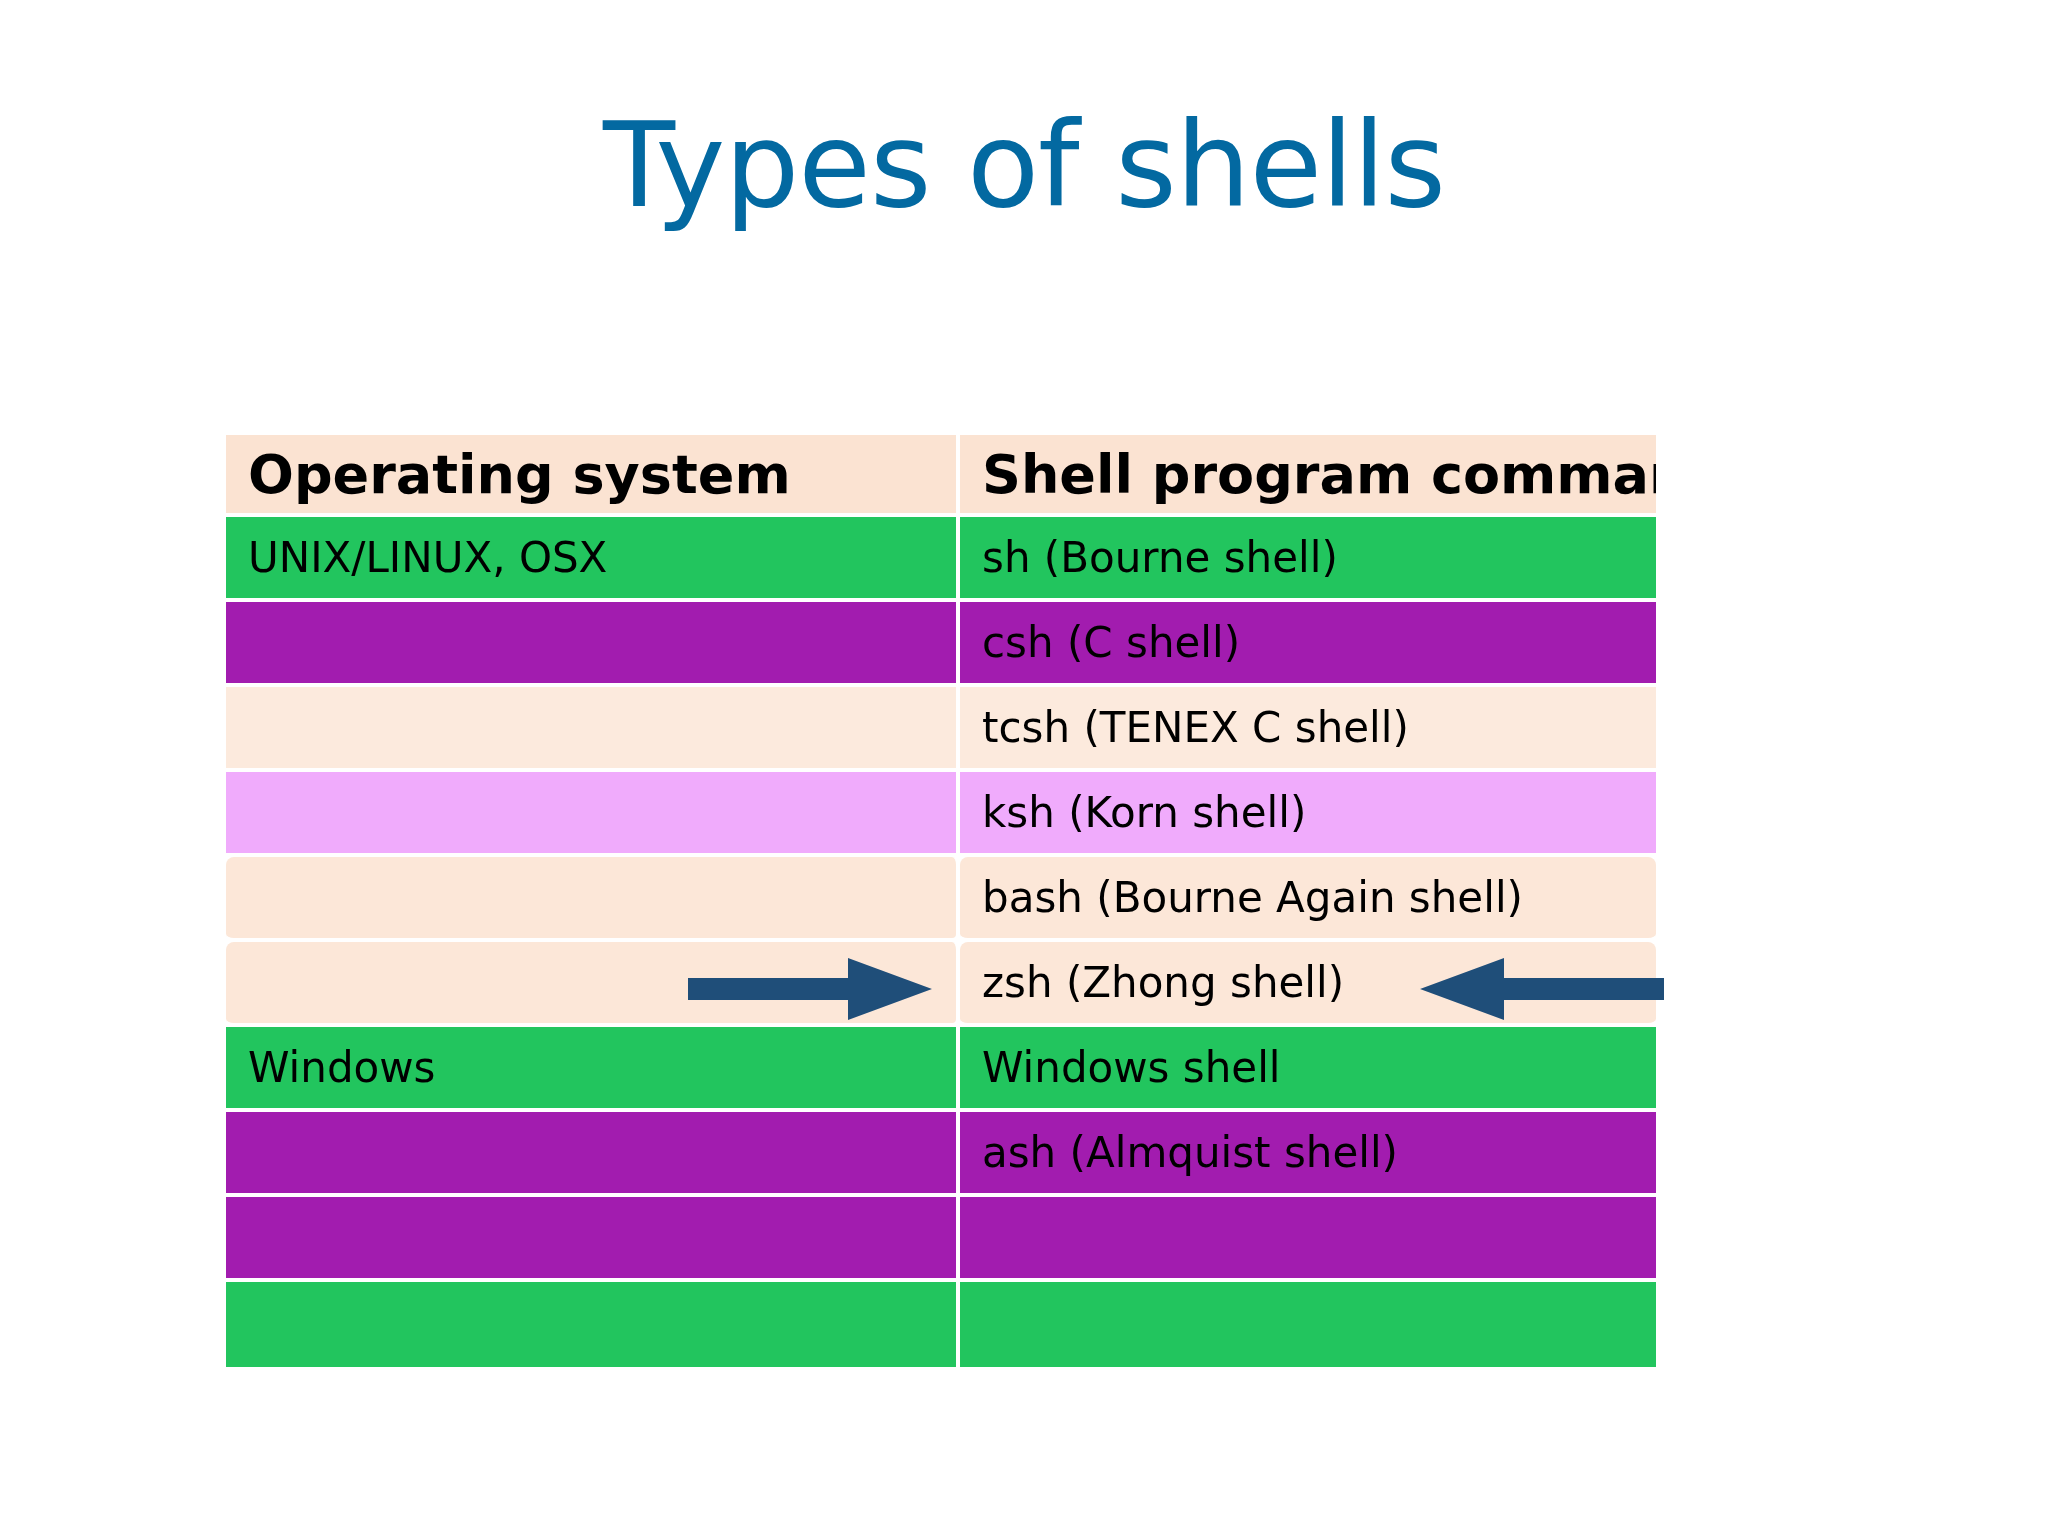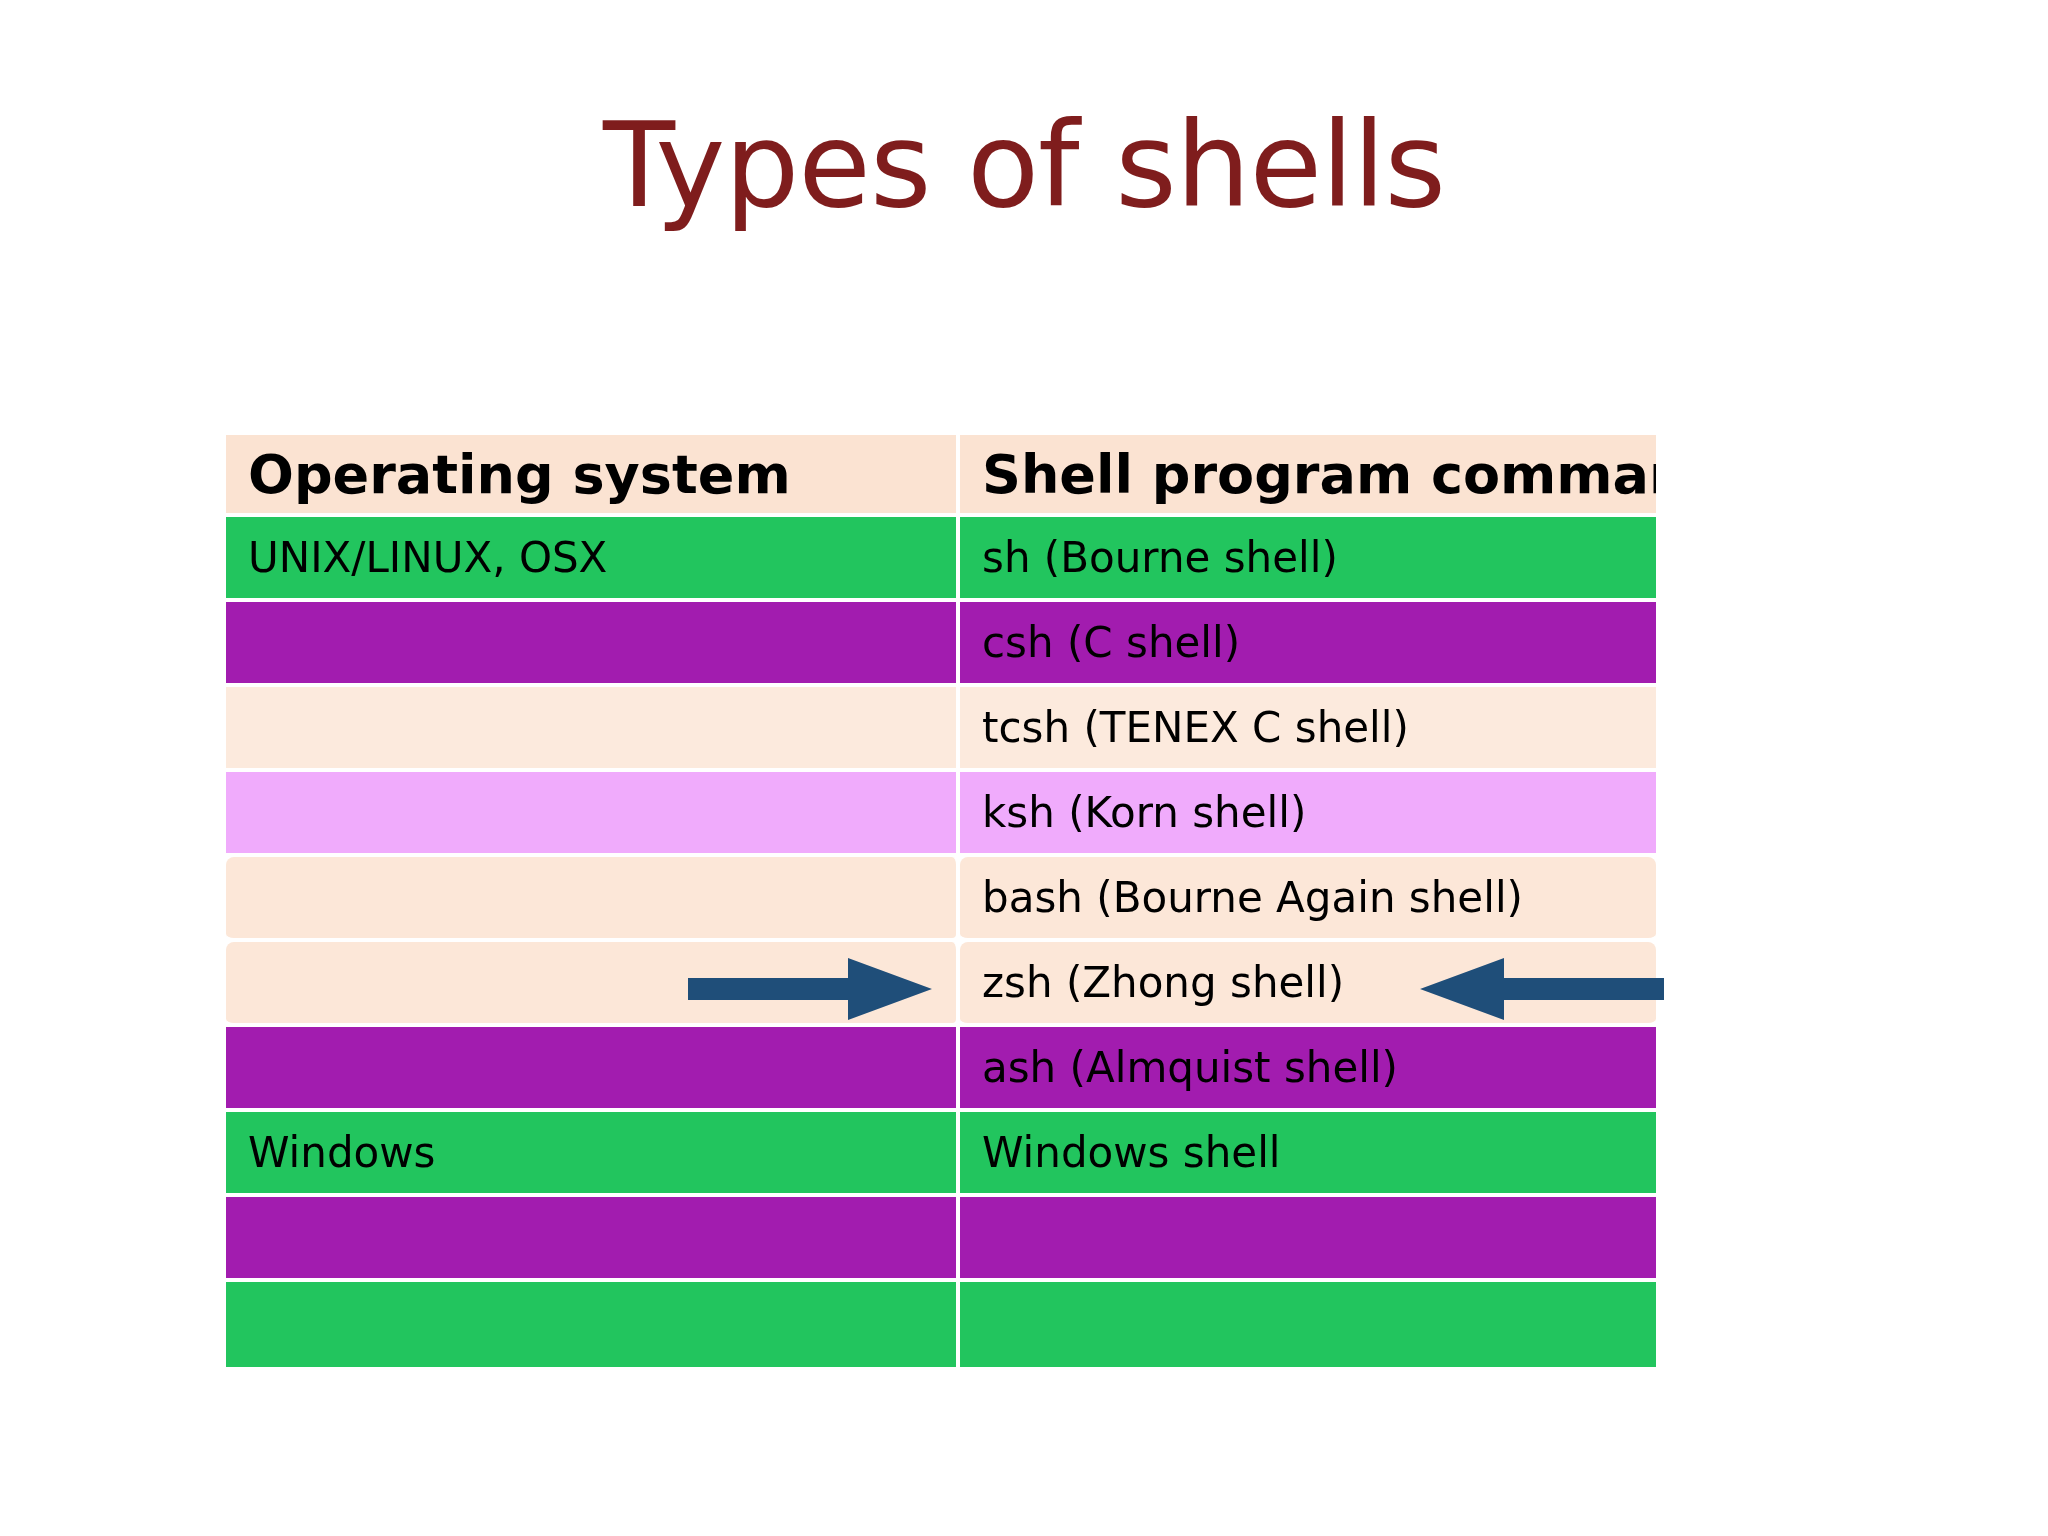--- a/index.html
+++ b/index.html
@@ -20,21 +20,21 @@
   .slide-title {
     position: absolute;
     left: 0;
     top: 96px;
     width: 2048px;
     text-align: center;
     font-family: "DejaVu Sans", sans-serif;
     font-size: 118px;
     font-weight: 400;
     line-height: 1.18;
-    color: #7f1d1d;
+    color: #0369a1;
     letter-spacing: -1px;
     white-space: nowrap;
   }
 
   
   .shell-table {
     position: absolute;
     left: 226px;
     top: 435px;
     width: 1430px;
@@ -137,27 +137,27 @@
       <td class="col-os bg-e"></td>
       <td class="col-cmd bg-e">bash (Bourne Again shell)</td>
     </tr>
 
     <tr>
       <td class="col-os bg-e"></td>
       <td class="col-cmd bg-e">zsh (Zhong shell)</td>
     </tr>
 
     <tr>
-      <td class="col-os bg-b"></td>
-      <td class="col-cmd bg-b">ash (Almquist shell)</td>
+      <td class="col-os bg-a">Windows</td>
+      <td class="col-cmd bg-a">Windows shell</td>
     </tr>
 
     <tr>
-      <td class="col-os bg-a">Windows</td>
-      <td class="col-cmd bg-a">Windows shell</td>
+      <td class="col-os bg-b"></td>
+      <td class="col-cmd bg-b">ash (Almquist shell)</td>
     </tr>
 
     <tr>
       <td class="col-os bg-b"></td>
       <td class="col-cmd bg-b"></td>
     </tr>
 
     <tr>
       <td class="col-os bg-a"></td>
       <td class="col-cmd bg-a"></td>

